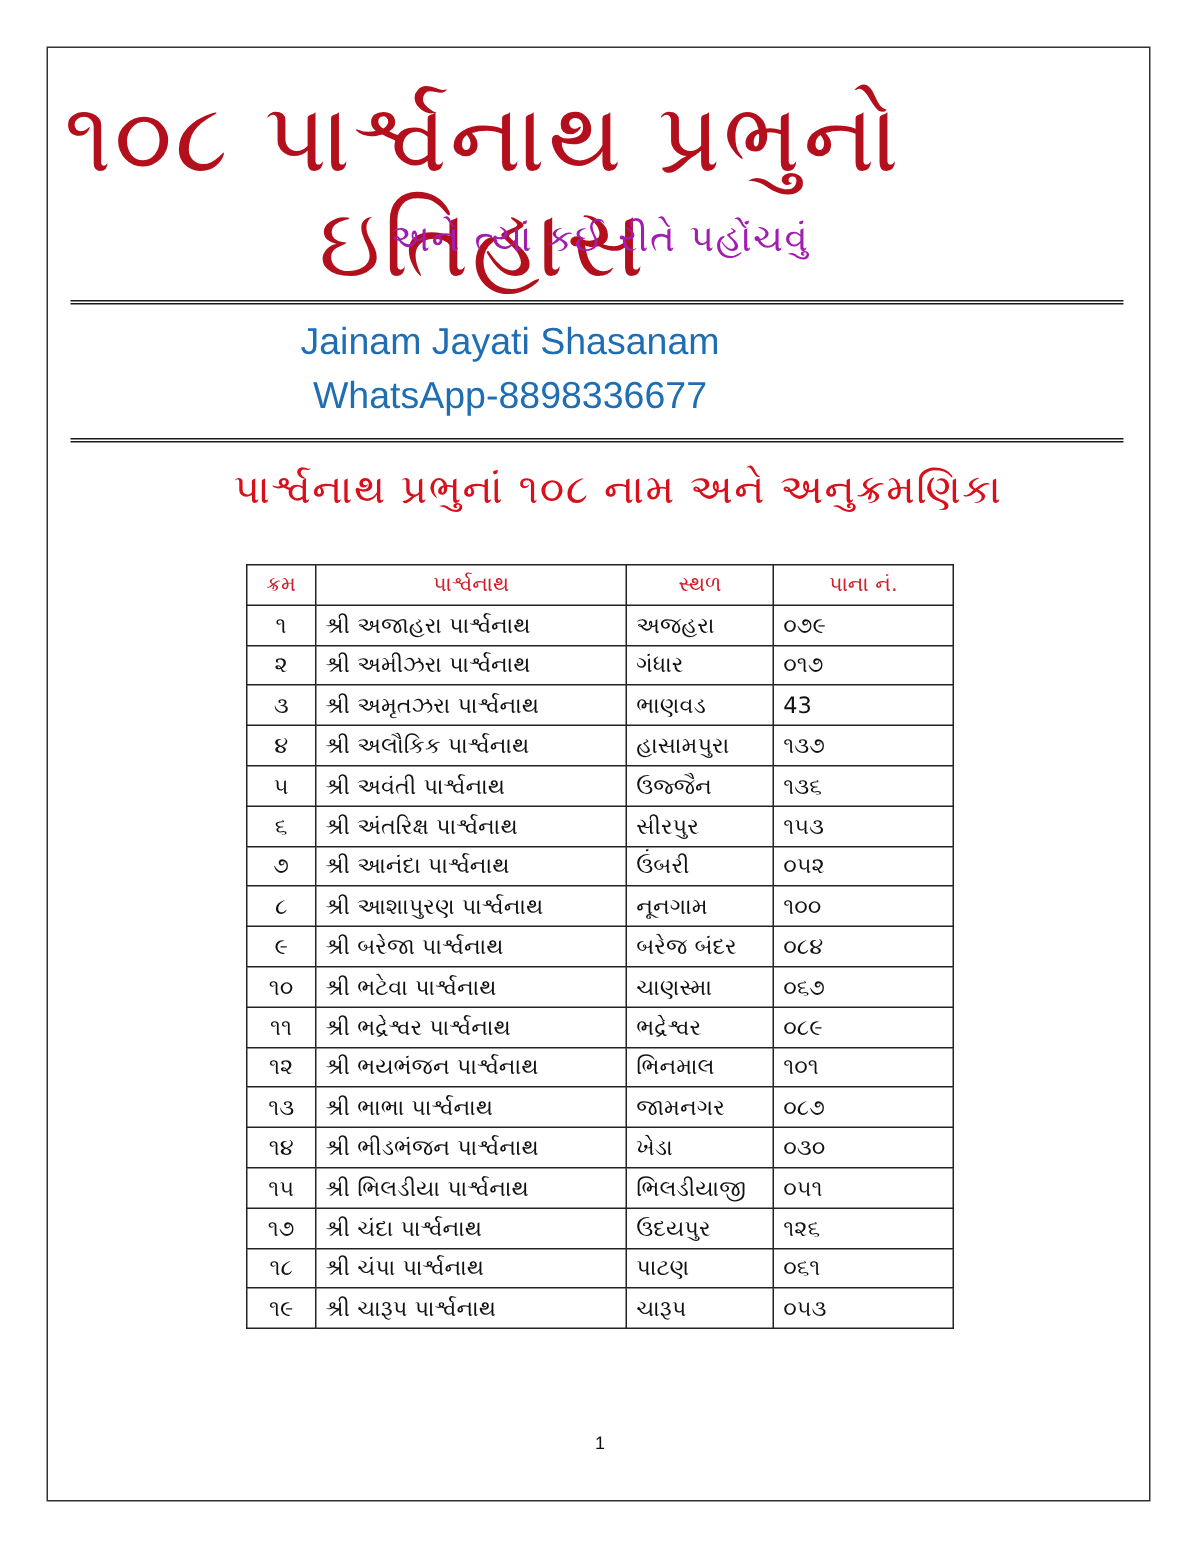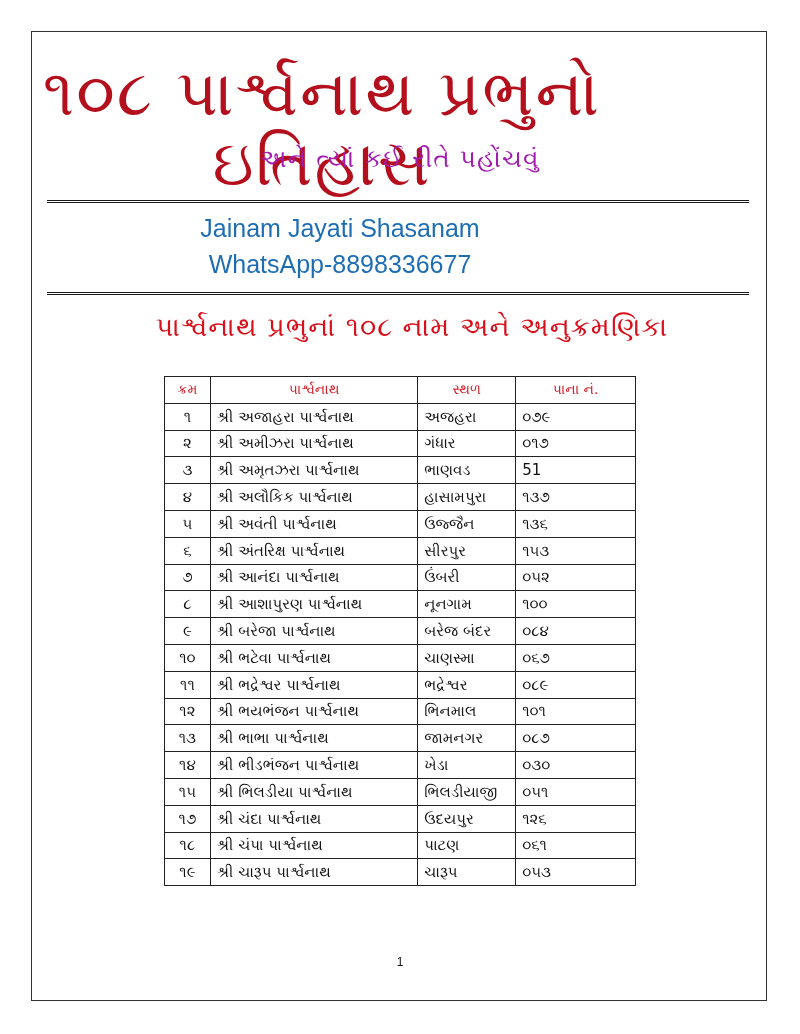--- a/index.html
+++ b/index.html
@@ -153,21 +153,21 @@
       <tr>
         <td class="col-num">૨</td>
         <td class="col-name">શ્રી અમીઝરા પાર્શ્વનાથ</td>
         <td class="col-place">ગંધાર</td>
         <td class="col-page">૦૧૭</td>
       </tr>
       <tr>
         <td class="col-num">૩</td>
         <td class="col-name">શ્રી અમૃતઝરા પાર્શ્વનાથ</td>
         <td class="col-place">ભાણવડ</td>
-        <td class="col-page">51</td>
+        <td class="col-page">43</td>
       </tr>
       <tr>
         <td class="col-num">૪</td>
         <td class="col-name">શ્રી અલૌકિક પાર્શ્વનાથ</td>
         <td class="col-place">હાસામપુરા</td>
         <td class="col-page">૧૩૭</td>
       </tr>
       <tr>
         <td class="col-num">૫</td>
         <td class="col-name">શ્રી અવંતી પાર્શ્વનાથ</td>

